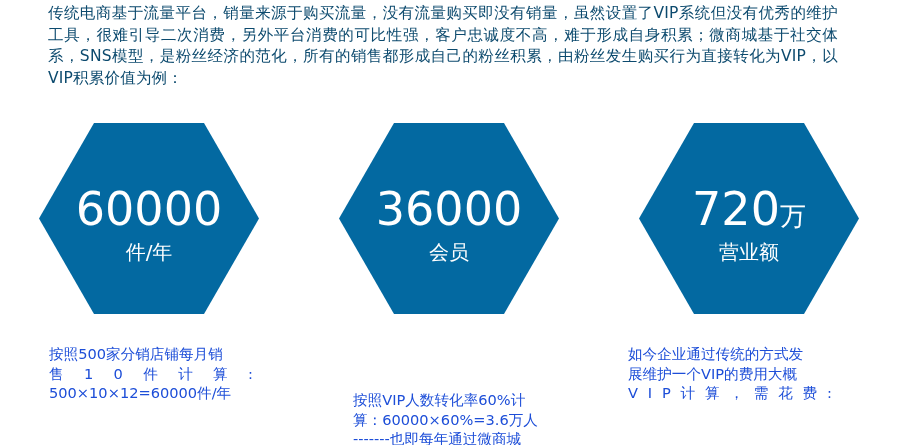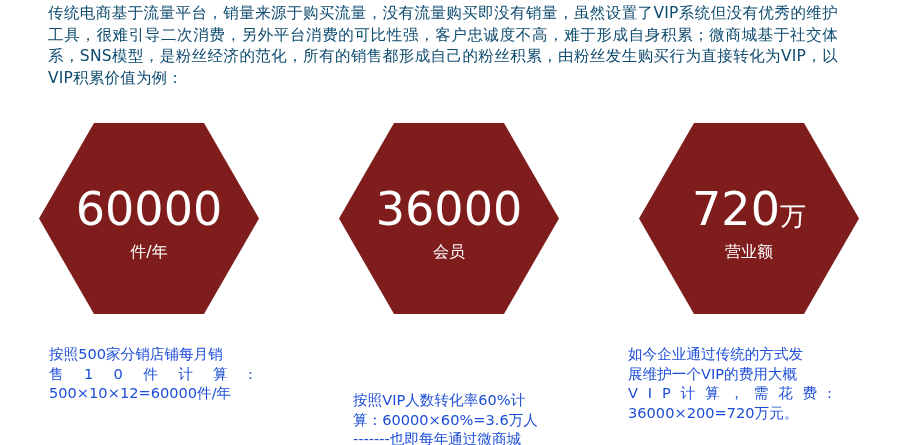--- a/index.html
+++ b/index.html
@@ -24,21 +24,21 @@
       color: #0c4a6e;
       letter-spacing: 0.2px;
       margin: 0;
       text-align: justify;
     }
     .hex {
       position: absolute;
       top: 123px;
       width: 220px;
       height: 191px;
-      background: #7f1d1d;
+      background: #0369a1;
       clip-path: polygon(25% 0%, 75% 0%, 100% 50%, 75% 100%, 25% 100%, 0% 50%);
       color: #ffffff;
       text-align: center;
     }
     .hex .big {
       position: absolute;
       left: 0;
       right: 0;
       top: 60px;
       font-size: 46px;
@@ -47,21 +47,21 @@
       letter-spacing: 0px;
     }
     .hex .big .suffix {
       font-size: 26px;
     }
     .hex .unit {
       position: absolute;
       left: 0;
       right: 0;
       top: 117px;
-      font-size: 16px;
+      font-size: 20px;
       line-height: 24px;
     }
     #hex1 { left: 39px; }
     #hex2 { left: 339px; }
     #hex3 { left: 639px; }
 
     .desc {
       position: absolute;
       top: 344px;
       width: 204px;
@@ -134,14 +134,13 @@
       <span>I</span>
       <span>P</span>
       <span>计</span>
       <span>算</span>
       <span>，</span>
       <span>需</span>
       <span>花</span>
       <span>费</span>
       <span>:</span>
     </span>
-  <span class="line">36000×200=720万元。</span>
 </div>
 
 </body></html>

